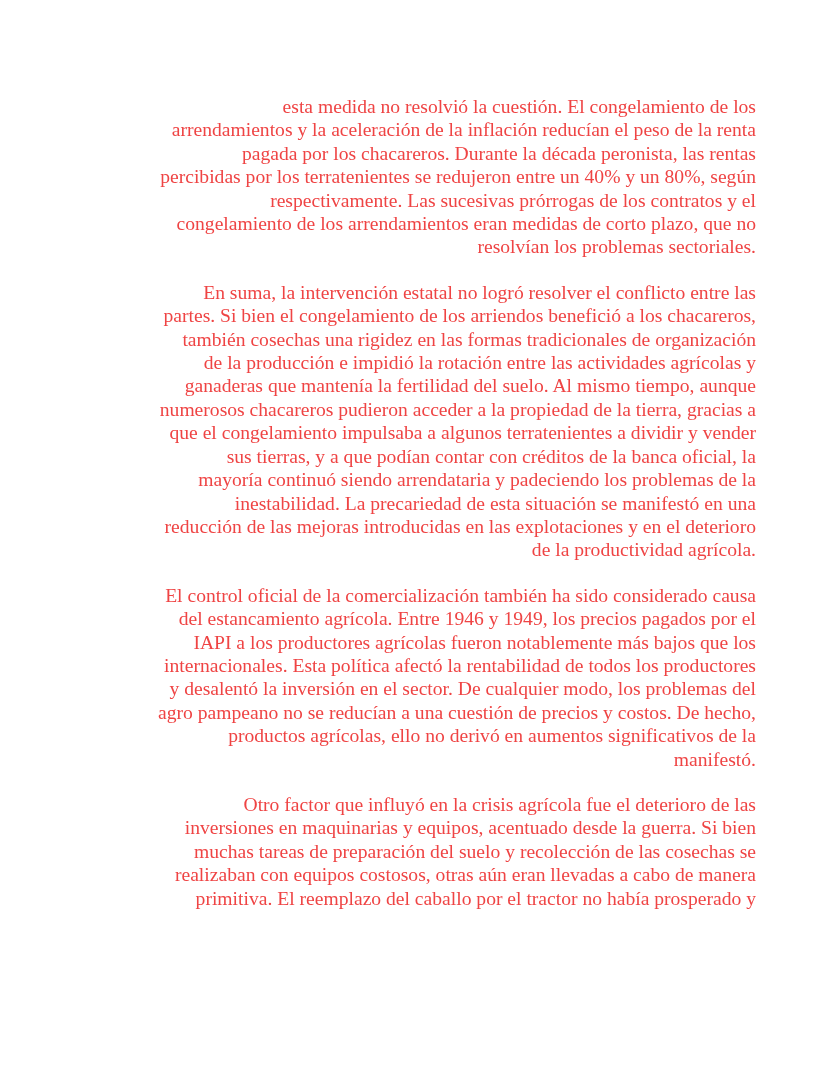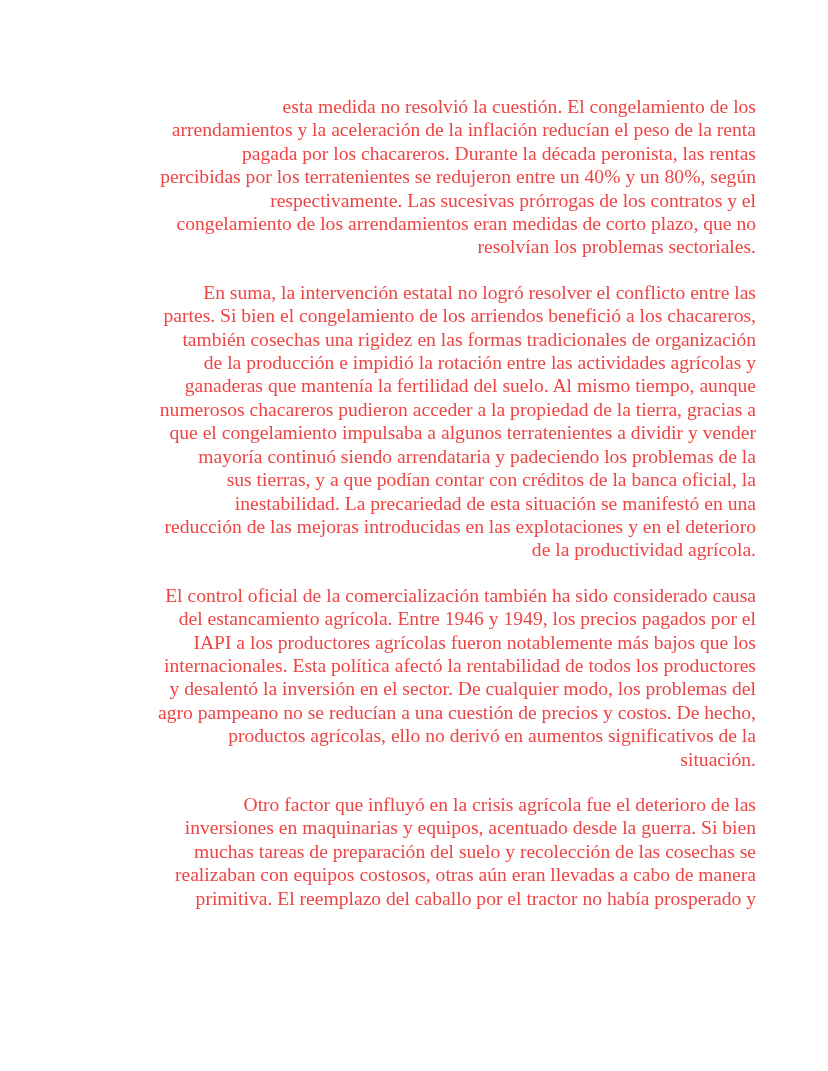--- a/index.html
+++ b/index.html
@@ -53,36 +53,36 @@
     </div>
 
     <div class="paragraph">
       <div class="line">En suma, la intervención estatal no logró resolver el conflicto entre las</div>
       <div class="line">partes. Si bien el congelamiento de los arriendos benefició a los chacareros,</div>
       <div class="line">también cosechas una rigidez en las formas tradicionales de organización</div>
       <div class="line">de la producción e impidió la rotación entre las actividades agrícolas y</div>
       <div class="line">ganaderas que mantenía la fertilidad del suelo. Al mismo tiempo, aunque</div>
       <div class="line">numerosos chacareros pudieron acceder a la propiedad de la tierra, gracias a</div>
       <div class="line">que el congelamiento impulsaba a algunos terratenientes a dividir y vender</div>
+      <div class="line">sus tierras, y a que podían contar con créditos de la banca oficial, la</div>
       <div class="line">mayoría continuó siendo arrendataria y padeciendo los problemas de la</div>
-      <div class="line">sus tierras, y a que podían contar con créditos de la banca oficial, la</div>
       <div class="line">inestabilidad. La precariedad de esta situación se manifestó en una</div>
       <div class="line">reducción de las mejoras introducidas en las explotaciones y en el deterioro</div>
       <div class="line">de la productividad agrícola.</div>
     </div>
 
     <div class="paragraph">
       <div class="line">El control oficial de la comercialización también ha sido considerado causa</div>
       <div class="line">del estancamiento agrícola. Entre 1946 y 1949, los precios pagados por el</div>
       <div class="line">IAPI a los productores agrícolas fueron notablemente más bajos que los</div>
       <div class="line">internacionales. Esta política afectó la rentabilidad de todos los productores</div>
       <div class="line">y desalentó la inversión en el sector. De cualquier modo, los problemas del</div>
       <div class="line">agro pampeano no se reducían a una cuestión de precios y costos. De hecho,</div>
       <div class="line">productos agrícolas, ello no derivó en aumentos significativos de la</div>
-      <div class="line">situación.</div>
+      <div class="line">manifestó.</div>
     </div>
 
     <div class="paragraph">
       <div class="line">Otro factor que influyó en la crisis agrícola fue el deterioro de las</div>
       <div class="line">inversiones en maquinarias y equipos, acentuado desde la guerra. Si bien</div>
       <div class="line">muchas tareas de preparación del suelo y recolección de las cosechas se</div>
       <div class="line">realizaban con equipos costosos, otras aún eran llevadas a cabo de manera</div>
       <div class="line">primitiva. El reemplazo del caballo por el tractor no había prosperado y</div>
     </div>
 

